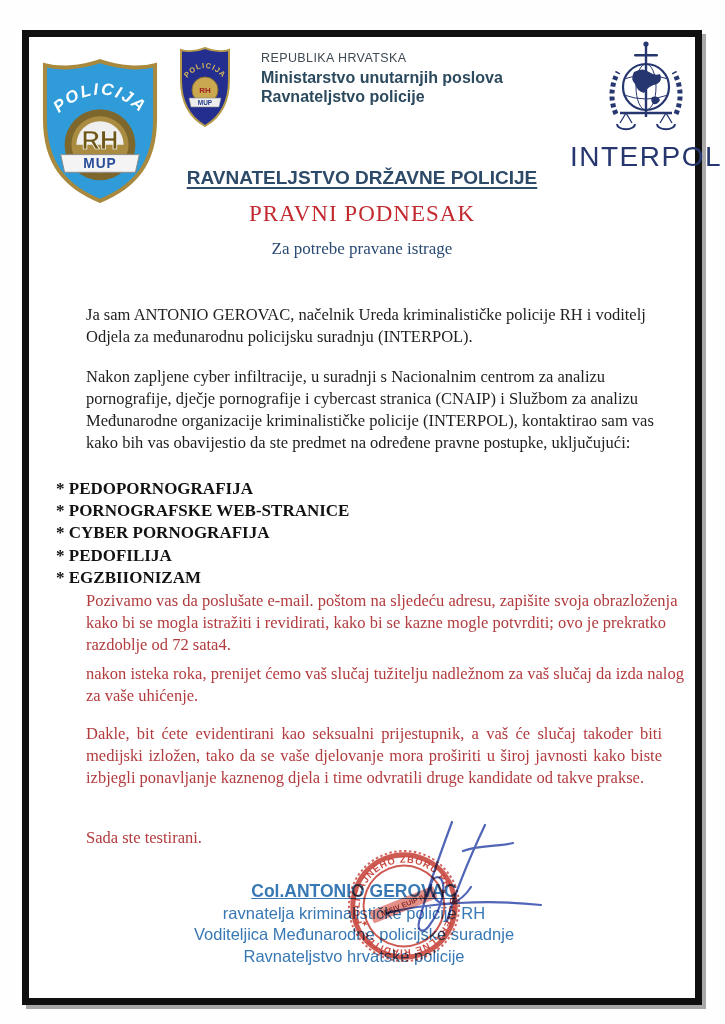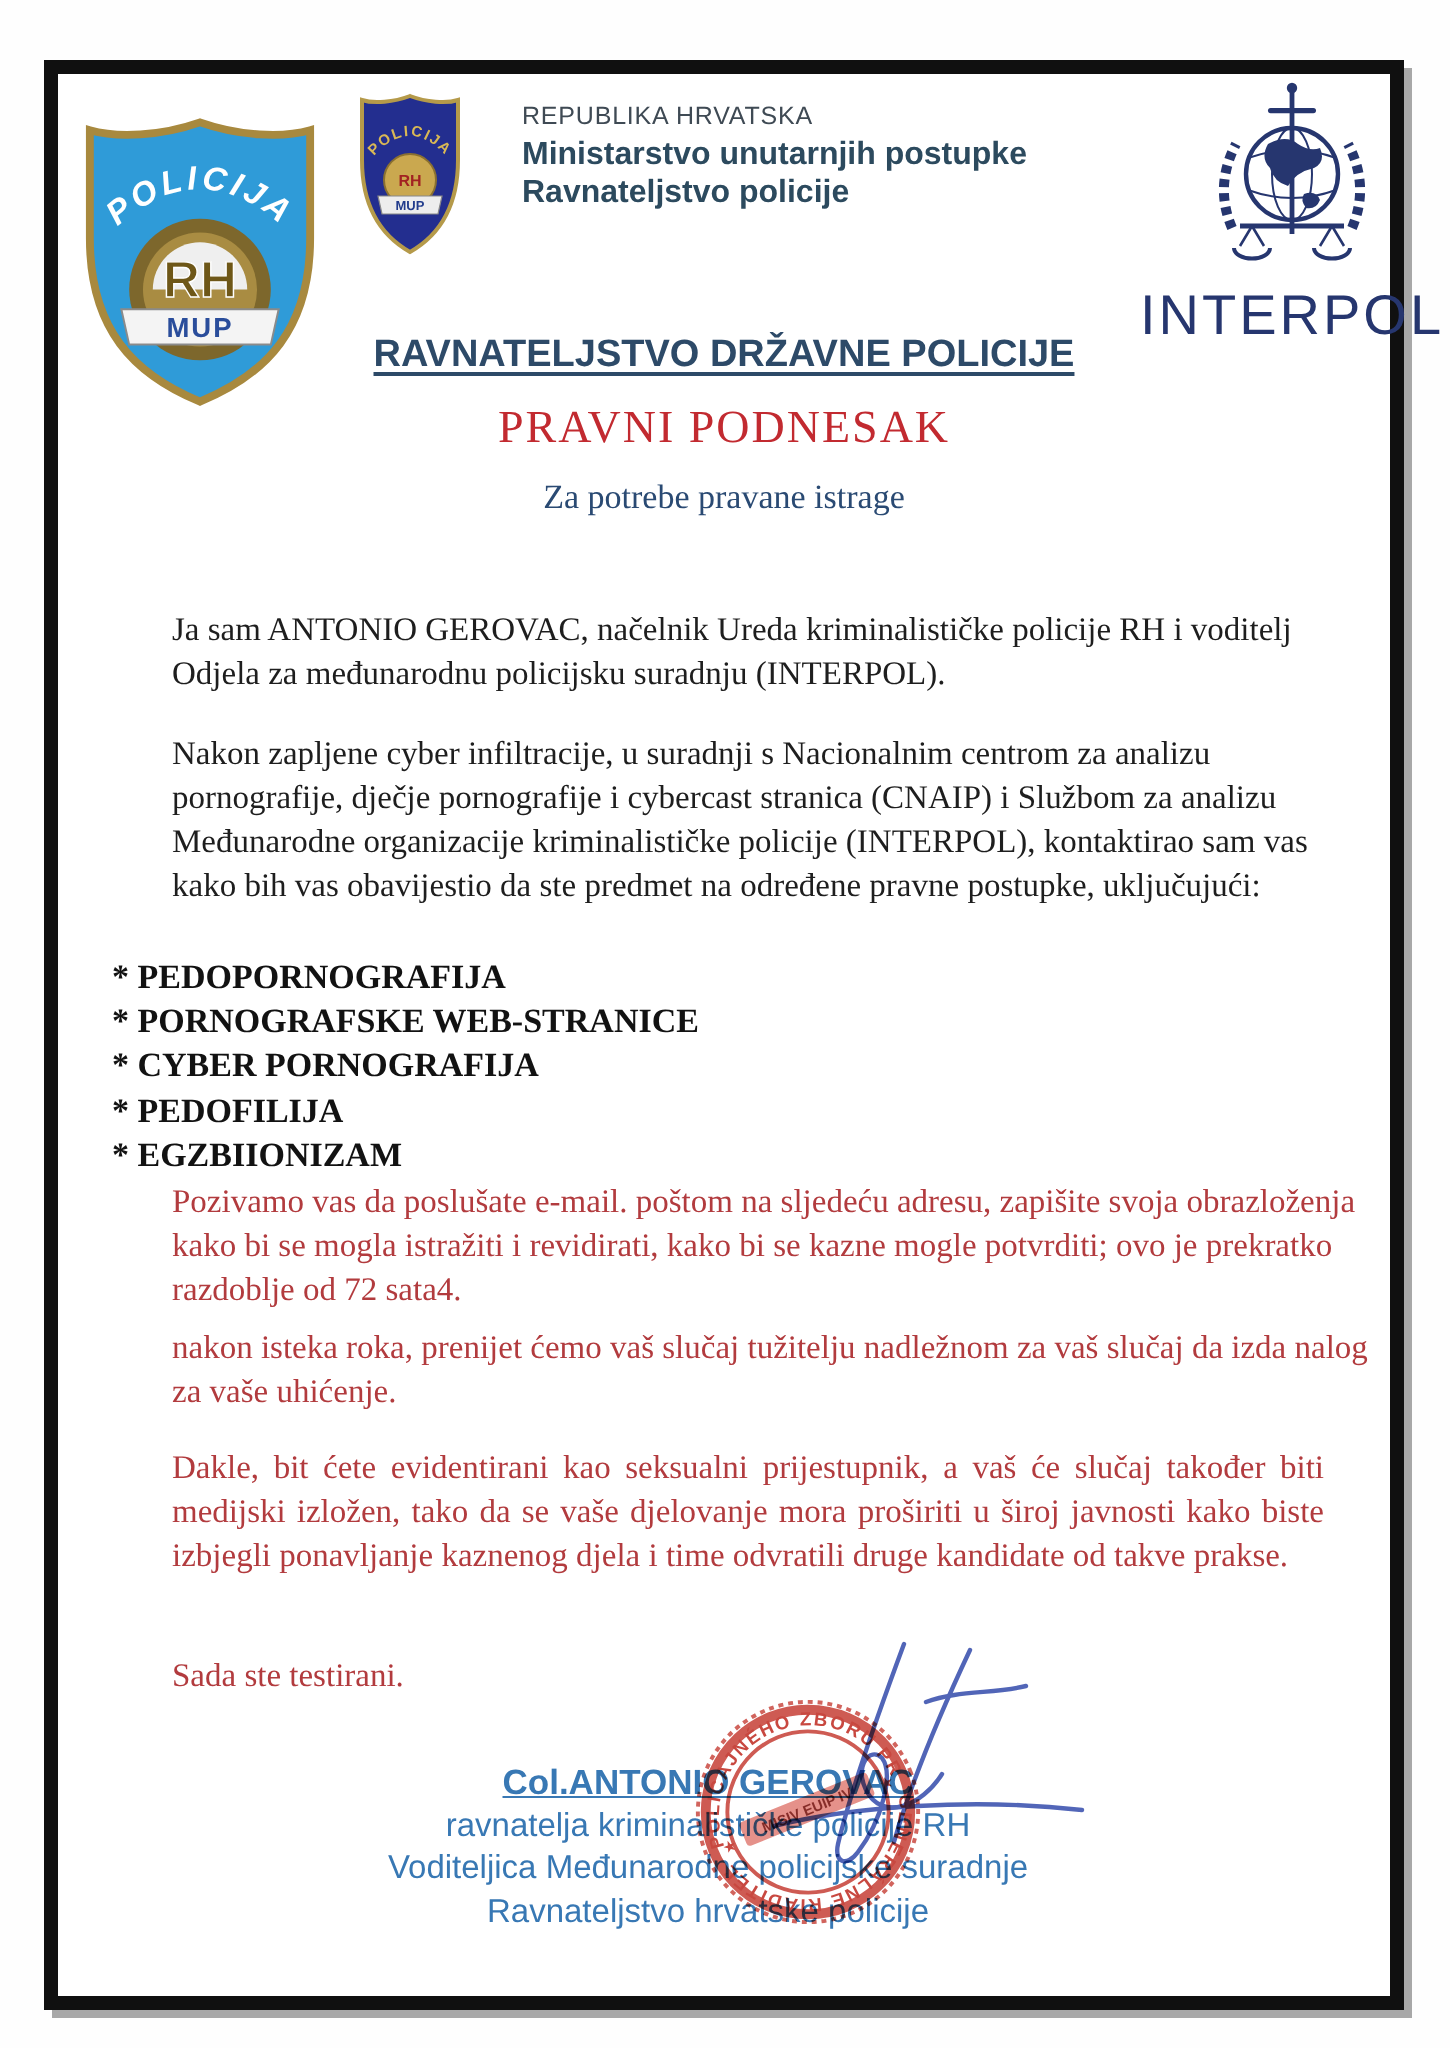--- a/index.html
+++ b/index.html
@@ -86,21 +86,21 @@
           <textPath href="#sb-arc" startOffset="50%" text-anchor="middle">POLICIJA</textPath>
         </text>
         <circle cx="26" cy="44" r="13" fill="#caa84f" stroke="#8a7030"></circle>
         <text x="26" y="47" text-anchor="middle" font-family="Liberation Sans, sans-serif" font-size="8" font-weight="bold" fill="#a22222">RH</text>
         <path d="M10 52 L42 52 L40 61 L12 61 Z" fill="#ededed" stroke="#888888" stroke-width=".6"></path>
         <text x="26" y="59" text-anchor="middle" font-family="Liberation Sans, sans-serif" font-size="6.5" font-weight="bold" fill="#223c8c">MUP</text>
       </svg>
 
       <div class="agency">
         <div class="rep">REPUBLIKA HRVATSKA</div>
-        <div class="min">Ministarstvo unutarnjih postupke</div>
+        <div class="min">Ministarstvo unutarnjih poslova</div>
         <div class="dir">Ravnateljstvo policije</div>
       </div>
 
       <div class="interpol">
         <svg width="130" height="100" viewBox="0 0 120 100">
           <g stroke="#26366f" fill="none" stroke-width="2.2">
             <rect x="58.8" y="6" width="2.4" height="72" fill="#26366f" stroke="none"></rect>
             <rect x="48" y="15" width="24" height="2.6" rx="1.3" fill="#26366f" stroke="none"></rect>
             <circle cx="60" cy="5" r="2.6" fill="#26366f" stroke="none"></circle>
             <circle cx="60" cy="48" r="23"></circle>

